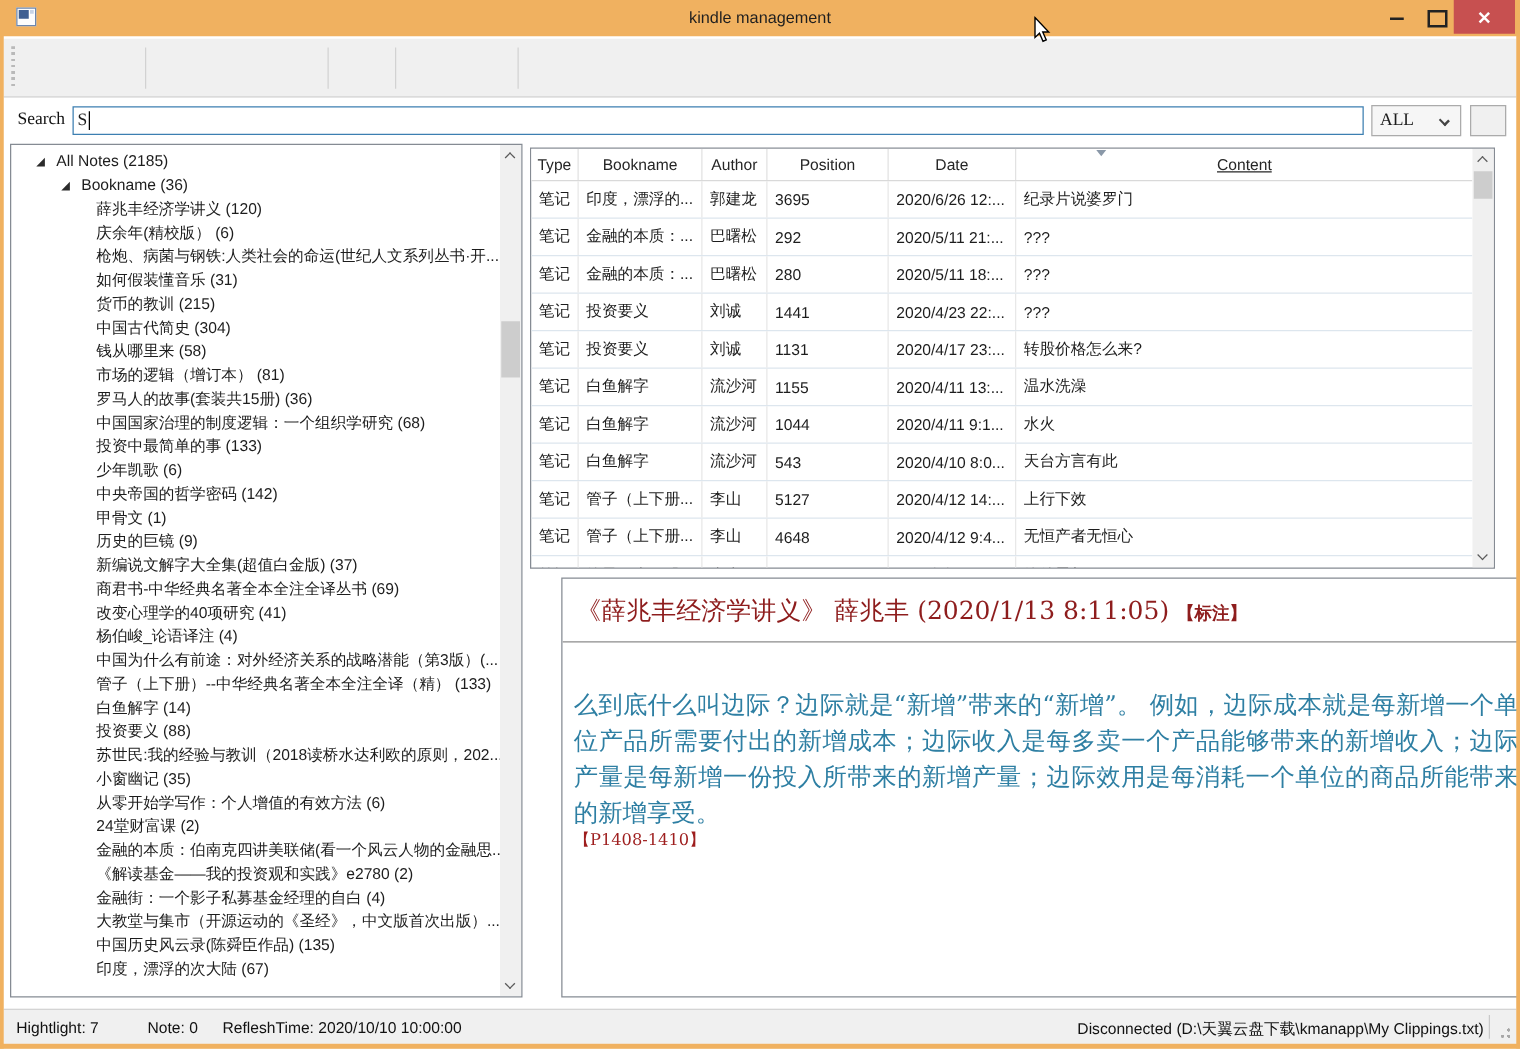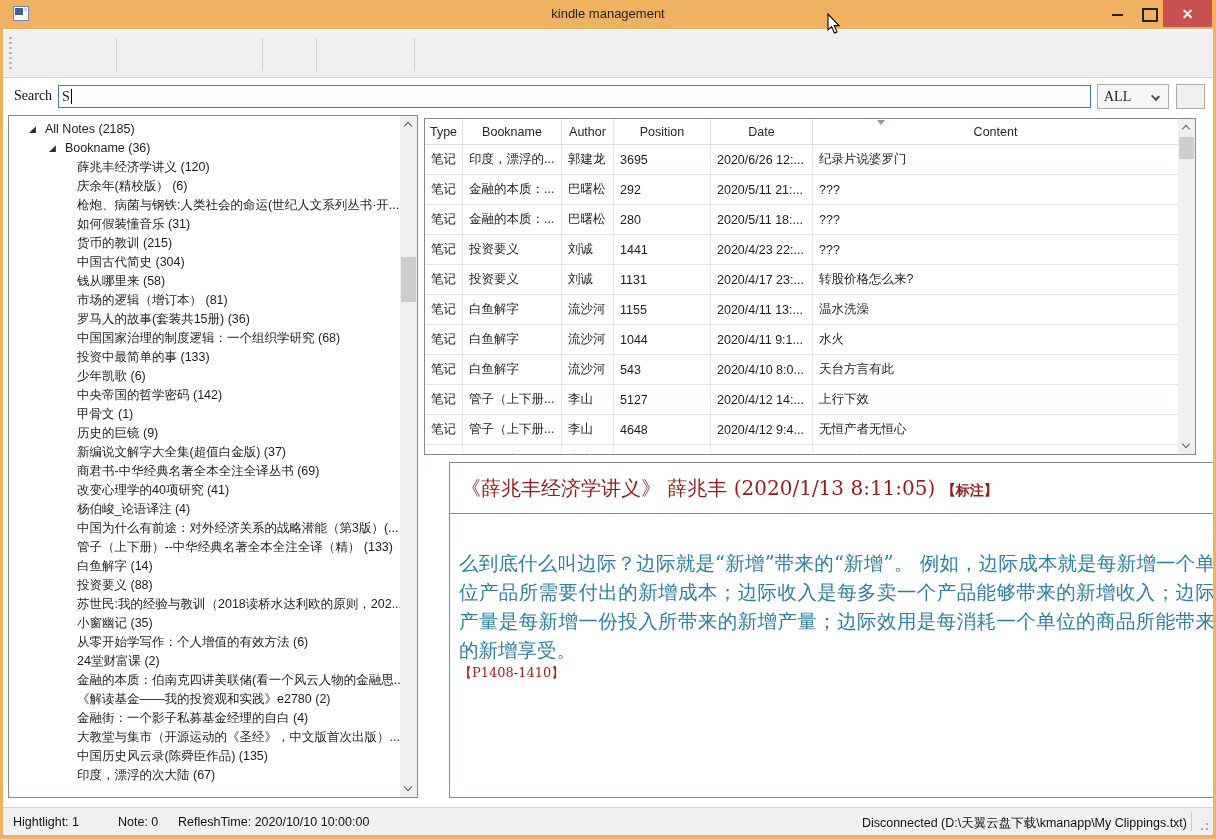--- a/index.html
+++ b/index.html
@@ -252,21 +252,21 @@
 
 <div class="table-panel">
   <div class="sortmark"></div>
   <div class="tbl-inner">
     <div class="thead" id="thead">
         <div class="th" style="width: 38px;">Type</div>
         <div class="th" style="width: 99px;">Bookname</div>
         <div class="th" style="width: 52px;">Author</div>
         <div class="th" style="width: 97px;">Position</div>
         <div class="th" style="width: 102px;">Date</div>
-        <div class="th" style="width: 365px; flex: 1 1 0%; border-right: none;">Content</div>
+        <div class="th" style="width: 365px; flex: 1 1 0%; border-right: none; text-decoration: underline;">Content</div>
       </div>
     <div id="tbody">
         <div class="trow">
           <div class="td" style="width: 38px;">笔记</div>
           <div class="td" style="width: 99px;">印度，漂浮的...</div>
           <div class="td" style="width: 52px;">郭建龙</div>
           <div class="td" style="width: 97px;">3695</div>
           <div class="td" style="width: 102px;">2020/6/26 12:...</div>
           <div class="td" style="width: 365px; flex: 1 1 0%; border-right: none;">纪录片说婆罗门</div>
         </div>
@@ -366,21 +366,21 @@
 <div class="detail-panel">
   <div class="d-title"><span>《薛兆丰经济学讲义》 薛兆丰 (2020/1/13 8:11:05) </span><span class="d-tag">【标注】</span></div>
   <div class="d-hr"></div>
   <div class="d-body">
     <span>么到底什么叫边际？边际就是“新增”带来的“新增”。 例如，边际成本就是每新增一个单位产品所需要付出的新增成本；边际收入是每多卖一个产品能够带来的新增收入；边际产量是每新增一份投入所带来的新增产量；边际效用是每消耗一个单位的商品所能带来的新增享受。</span>
     <span class="d-ref">【P1408-1410】</span>
   </div>
 </div>
 
 <div class="statusbar">
-  <span class="sb-item" style="left:10px">Hightlight: 1</span>
+  <span class="sb-item" style="left:10px">Hightlight: 7</span>
   <span class="sb-item" style="left:115px">Note: 0</span>
   <span class="sb-item" style="left:175px">RefleshTime: 2020/10/10 10:00:00</span>
   <span class="sb-right">Disconnected (D:\天翼云盘下载\kmanapp\My Clippings.txt)</span>
   <div class="sb-sep"></div>
   <div class="sb-grip"></div>
 </div>
 
 <div class="frame"></div>
 <div class="frame-bottom"></div>
 <svg class="cursor" width="14" height="22" viewBox="0 0 14 22">

